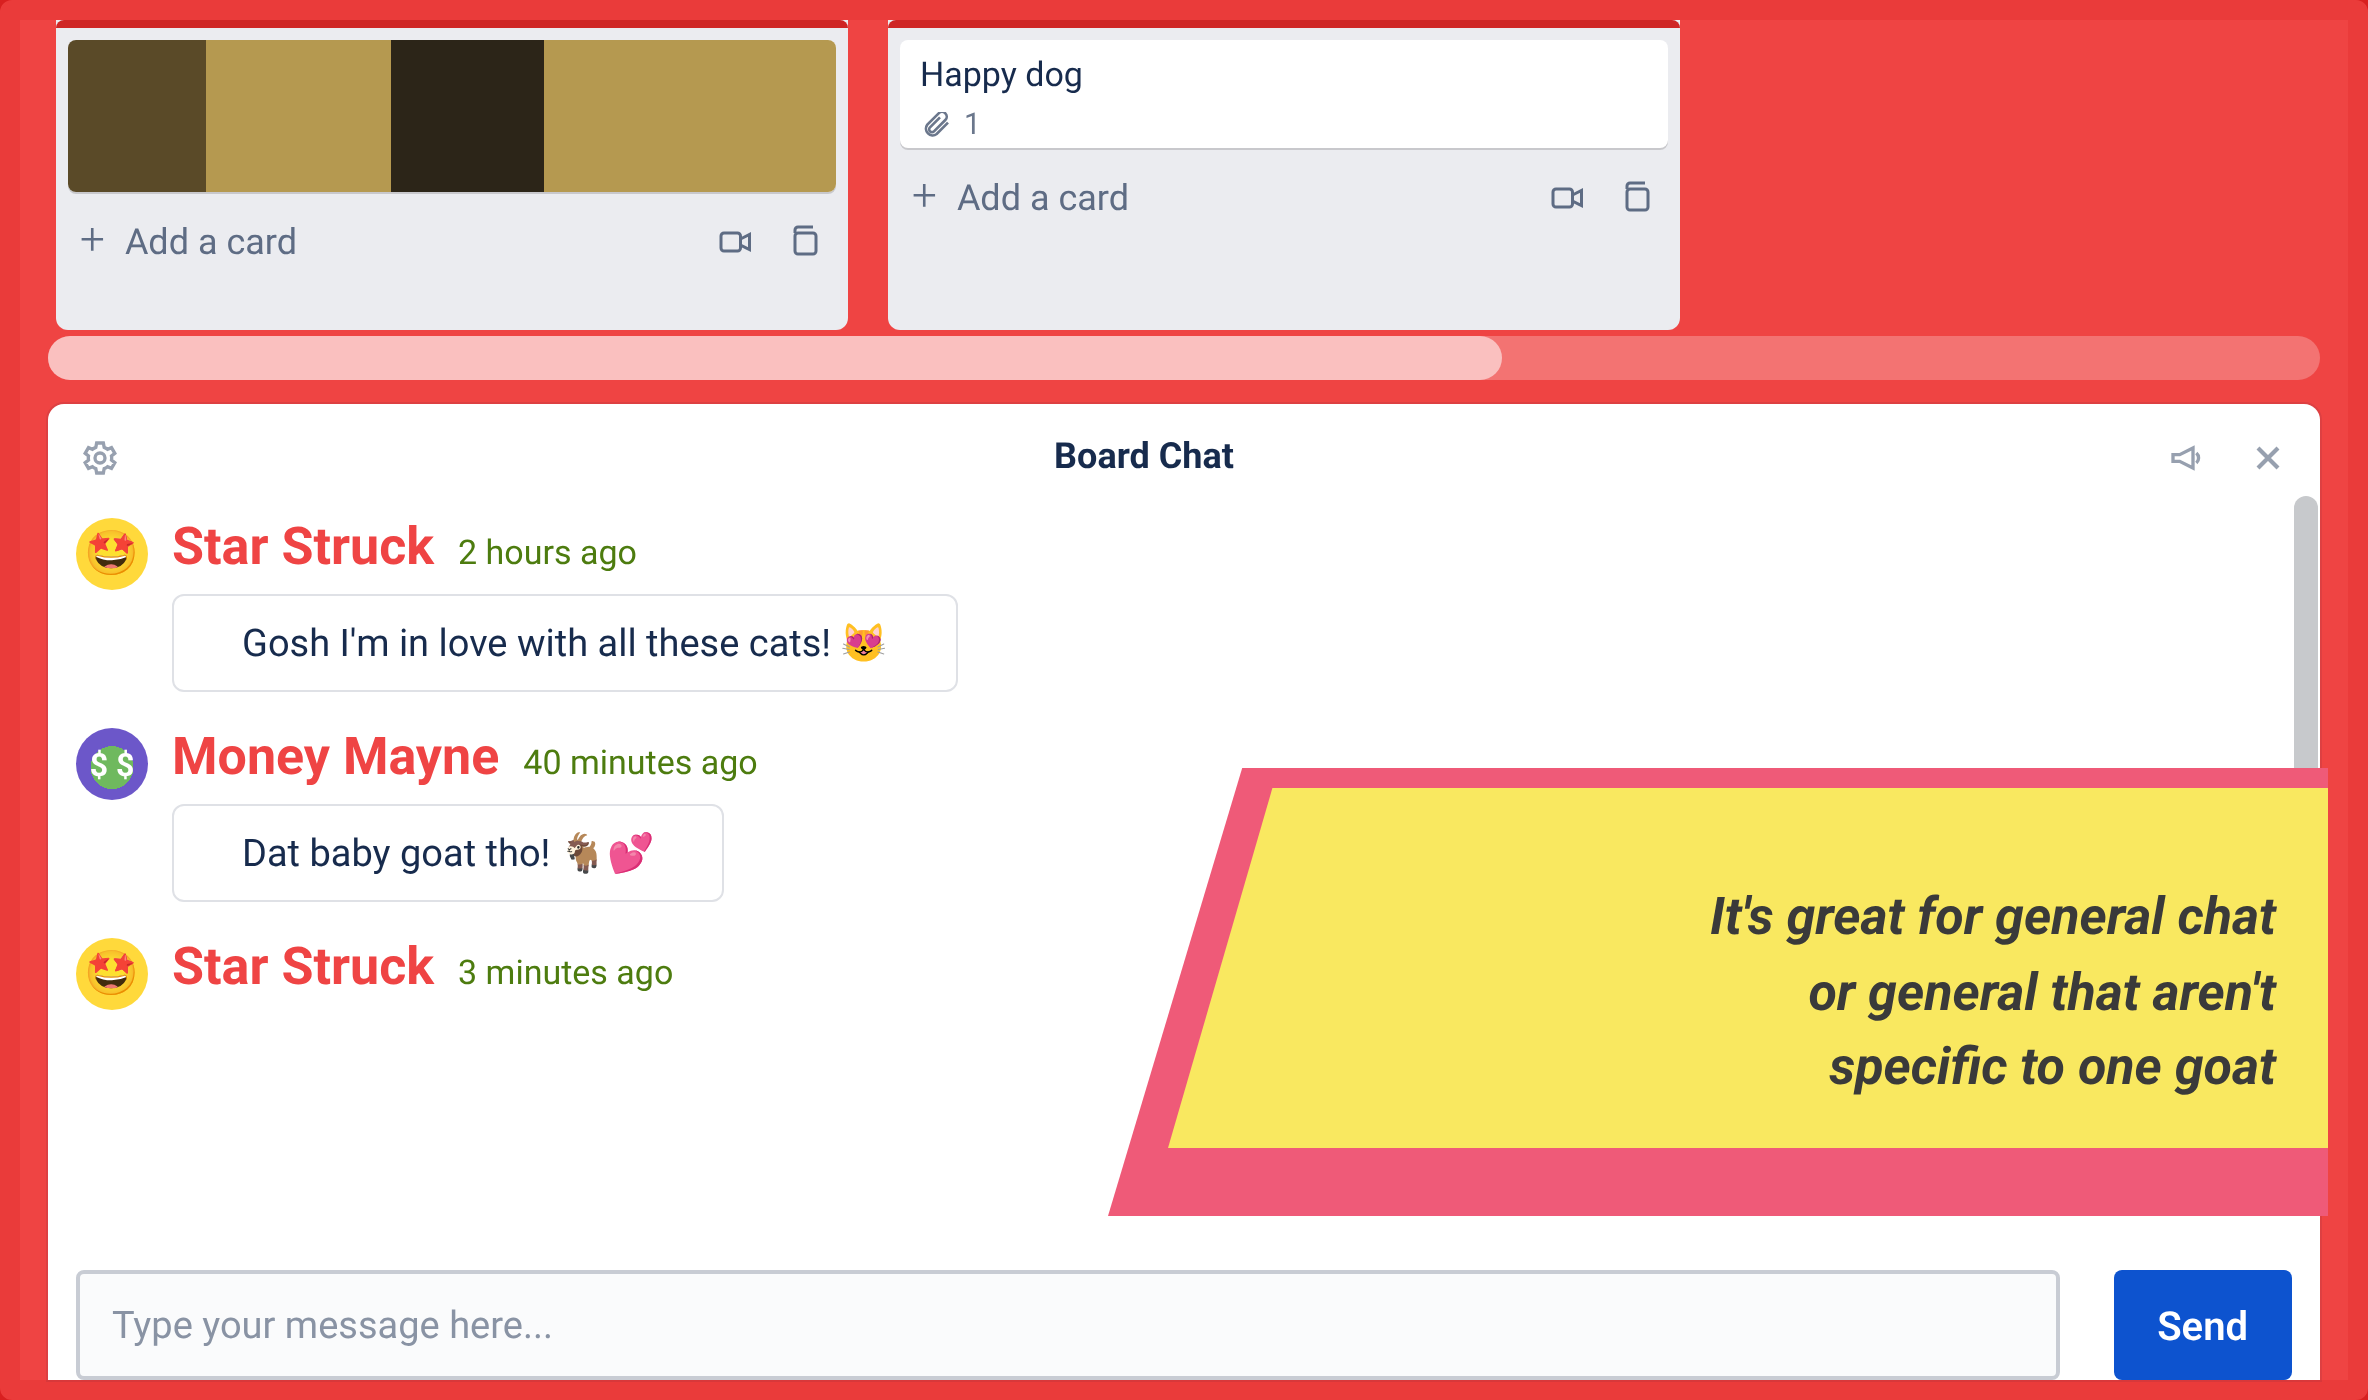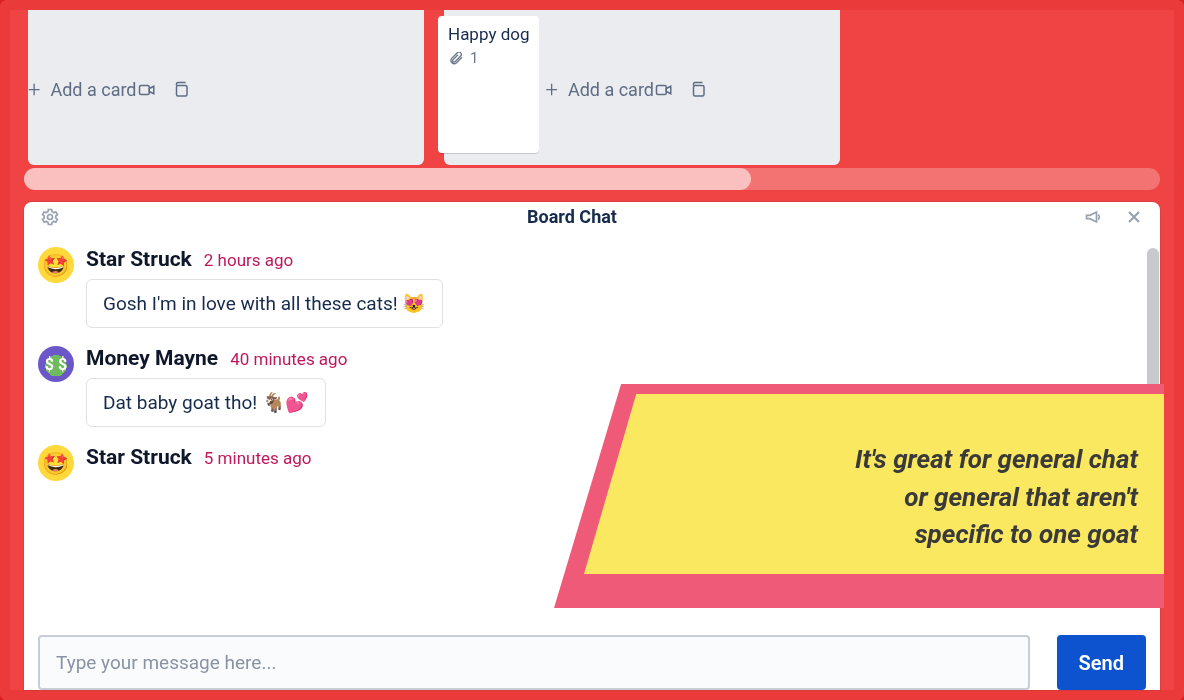--- a/index.html
+++ b/index.html
@@ -1,47 +1,47 @@
 <!DOCTYPE html>
 <html><head>
 <meta charset="utf-8">
 <style>
   *{box-sizing:border-box;margin:0;padding:0;font-family:-apple-system,BlinkMacSystemFont,"Segoe UI",Roboto,Helvetica,Arial,sans-serif;}
   body{width:1184px;height:700px;overflow:hidden;background:#d82020;position:relative;}
   .red-frame{position:absolute;inset:0;border:10px solid #ea3b3a;border-radius:6px;background:#ef4443;}
   .board-area{position:absolute;left:10px;right:10px;top:0;height:155px;display:flex;gap:20px;padding:0 8px;}
-  .list{width:396px;background:#ebecf0;border-radius:0 0 6px 6px;padding:6px;display:flex;flex-direction:row;}
+  .list{width:396px;background:#ebecf0;border-radius:0 0 6px 6px;padding:6px;display:flex;flex-direction:column;}
   .list-top-bar{height:4px;background:#cf2625;margin:-6px -6px 6px -6px;border-radius:4px 4px 0 0;}
   .card{background:#fff;border-radius:4px;box-shadow:0 1px 0 rgba(0,0,0,.15);margin-bottom:6px;overflow:hidden;}
   .img-cover{height:76px;background:linear-gradient(90deg,#5a4a28 0 18%,#b59950 18% 42%,#2c2518 42% 62%,#b59950 62% 100%);}
   .card-body{padding:8px 10px;font-size:17px;color:#172b4d;}
   .attach-row{display:flex;align-items:center;gap:6px;color:#6b778c;padding:0 10px 6px;font-size:15px;height:18px;overflow:hidden;}
   .list-footer{display:flex;align-items:center;justify-content:space-between;padding:8px 6px 4px;color:#5e6c84;}
   .add-card{display:flex;align-items:center;gap:10px;font-size:18px;cursor:pointer;}
   .plus{font-size:22px;font-weight:300;line-height:1;}
   .footer-icons{display:flex;gap:14px;color:#5e6c84;}
   .ico{width:20px;height:18px;display:inline-block;}
   .hscroll{position:absolute;left:14px;right:14px;top:158px;height:22px;background:rgba(255,255,255,.25);border-radius:11px;}
   .hscroll-thumb{position:absolute;left:0;width:64%;top:0;bottom:0;background:rgba(255,255,255,.55);border-radius:11px;}
   
   .chat{position:absolute;left:14px;right:14px;top:192px;bottom:0;background:#fff;border-radius:8px 8px 0 0;box-shadow:0 0 0 1px rgba(9,30,66,.08);}
-  .chat-head{display:flex;align-items:center;justify-content:flex-end;padding:4px 16px 8px;}
+  .chat-head{display:flex;align-items:center;justify-content:flex-end;padding:16px 16px 8px;}
   .chat-title{flex:1;text-align:center;font-weight:700;font-size:18px;color:#172b4d;}
   .head-ico{color:#97a0af;cursor:pointer;}
   .head-right{display:flex;gap:20px;align-items:center;}
   .messages{padding:4px 14px 0;}
   .msg{display:flex;gap:12px;margin:8px 0 18px;}
   .avatar{width:36px;height:36px;border-radius:50%;flex:none;display:flex;align-items:center;justify-content:center;font-size:22px;}
   .av-star{background:#ffd93b;}
   .av-money{background:radial-gradient(circle at 50% 55%,#6fb95e 0 40%,#6c57c9 40% 100%);color:#fff;font-size:16px;font-weight:700;}
   .msg-col{flex:1;min-width:0;}
   .meta{display:flex;align-items:baseline;gap:12px;margin-bottom:8px;}
-  .name{font-weight:700;font-size:21px;color:#0f172a;text-align:right;}
-  .time{font-size:17px;color:#be185d;}
-  .bubble{display:inline-block;border:1px solid #dfe1e6;border-radius:6px;padding:12px 16px;font-size:19px;color:#172b4d;background:#fff;}
+  .name{font-weight:700;font-size:26px;color:#ef4444;text-align:right;}
+  .time{font-size:17px;color:#4d7c0f;}
+  .bubble{display:inline-block;border:1px solid #dfe1e6;border-radius:6px;padding:12px 34px;font-size:19px;color:#172b4d;background:#fff;}
   .composer{position:absolute;left:14px;right:14px;bottom:0;display:flex;gap:27px;padding:10px 0 0;}
   .input{flex:1;border:2px solid #c8ccd4;border-radius:4px;padding:14px 16px;font-size:19px;color:#8993a4;background:#fafbfc;}
   .send{background:#0d53cf;color:#fff;font-weight:600;font-size:20px;border:none;border-radius:4px;padding:0 22px;cursor:pointer;}
   .vscroll{position:absolute;right:0;top:46px;bottom:76px;width:14px;}
   .vthumb{position:absolute;right:1px;top:0;width:12px;height:64%;background:#c7c9cc;border-radius:6px;}
   
   .callout-wrap{position:absolute;right:10px;top:374px;width:610px;height:224px;pointer-events:none;}
   .callout-shadow{position:absolute;inset:0;background:#ef5a78;clip-path:polygon(11% 0,100% 0,100% 100%,0 100%);}
   .callout{position:absolute;left:30px;top:10px;right:0;height:180px;background:#f9e860;clip-path:polygon(9% 0,100% 0,100% 100%,0 100%);display:flex;align-items:flex-end;justify-content:flex-end;padding:20px 26px 20px 70px;}
   .callout-text{font-style:italic;font-weight:700;font-size:26px;line-height:1.45;color:#3a3a3a;text-align:right;}
@@ -166,21 +166,21 @@
           </div>
           <div class="bubble">Dat baby goat tho! 🐐💕</div>
         </div>
       </div>
 
       <div class="msg">
         <div class="avatar av-star">🤩</div>
         <div class="msg-col">
           <div class="meta">
             <span class="name">Star Struck</span>
-            <span class="time">5 minutes ago</span>
+            <span class="time">3 minutes ago</span>
           </div>
         </div>
       </div>
     </div>
 
     <div class="vscroll">
       <div class="vthumb"></div>
     </div>
 
     <div class="composer">

